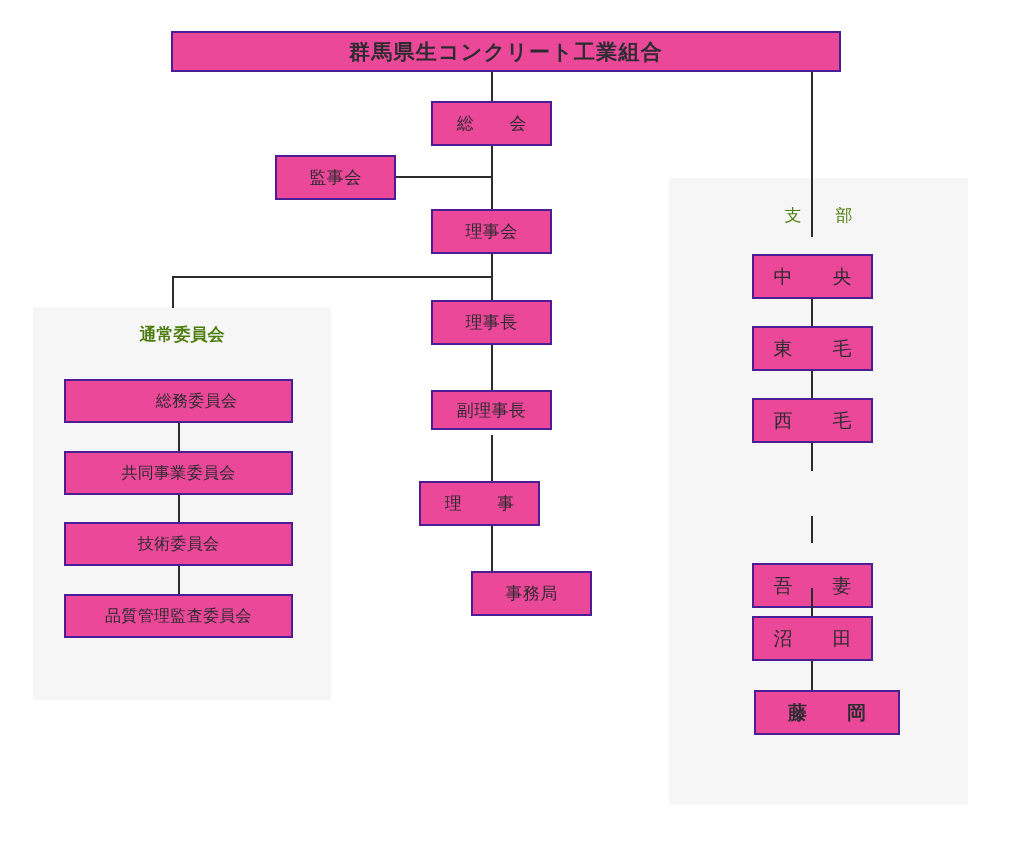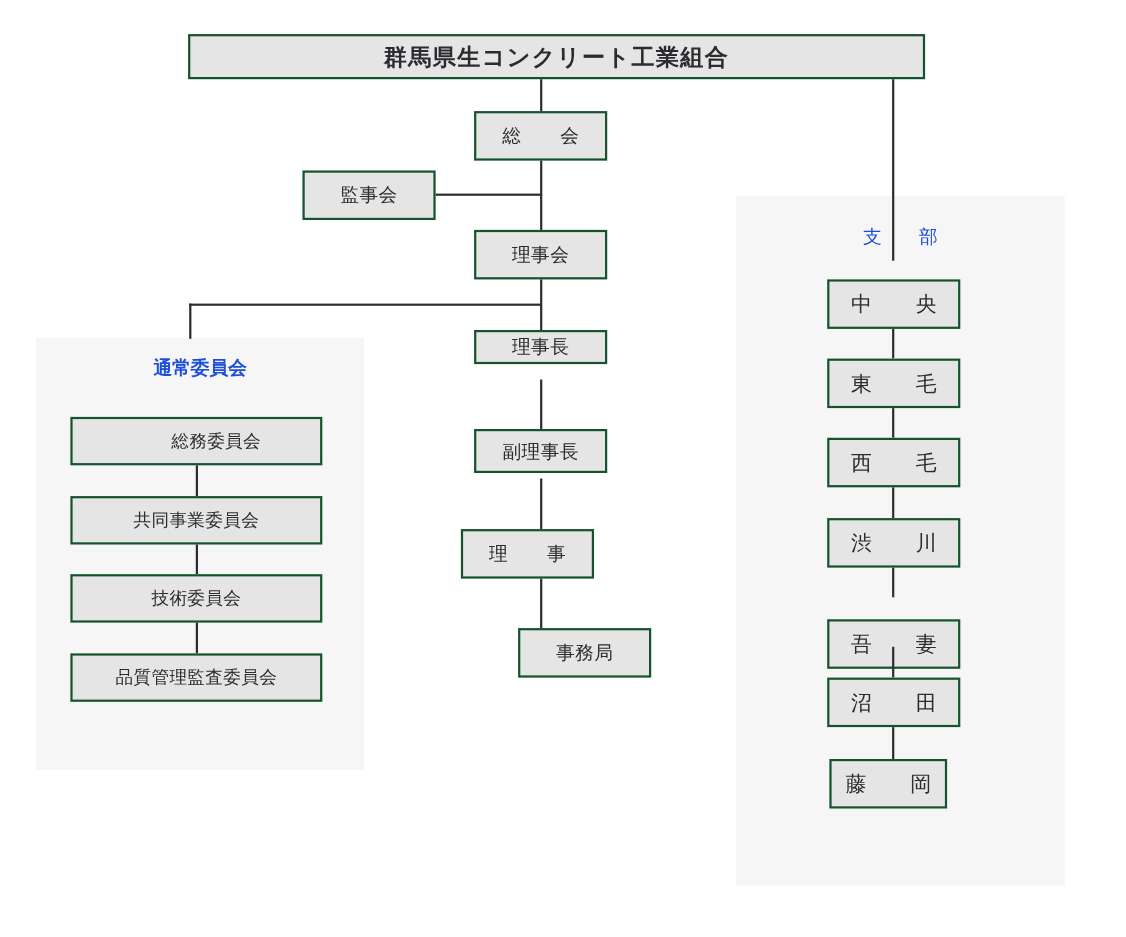--- a/index.html
+++ b/index.html
@@ -15,29 +15,29 @@
     font-family: "Liberation Sans", "DejaVu Sans", sans-serif;
     overflow: hidden;
   }
   .panel {
     position: absolute;
     background: #f6f6f6;
   }
   .group-title {
     position: absolute;
     text-align: center;
-    color: #1d4ed8;
+    color: #4d7c0f;
     font-weight: bold;
     white-space: nowrap;
   }
   .node {
     position: absolute;
     box-sizing: border-box;
-    border: 2px solid #14532d;
-    background: #e5e5e5;
+    border: 2px solid #4c1d95;
+    background: #ec4899;
     display: flex;
     align-items: center;
     justify-content: center;
     color: #2b2b30;
     white-space: nowrap;
     letter-spacing: 0.02em;
   }
   .node.title-node {
     font-weight: bold;
     font-size: 21px;
@@ -80,21 +80,21 @@
   <div class="conn v" style="left:811px; top:72px; height:165px;"></div>
 
   <div class="node center-node" style="left:431px; top:101px; width:121px; height:45px;">
     <span class="spaced">総　会</span>
   </div>
 
   <div class="node center-node" style="left:431px; top:209px; width:121px; height:45px;">
     <span>理事会</span>
   </div>
 
-  <div class="node center-node" style="left:431px; top:300px; width:121px; height:31px;">
+  <div class="node center-node" style="left:431px; top:300px; width:121px; height:45px;">
     <span>理事長</span>
   </div>
 
   <div class="node center-node" style="left:431px; top:390px; width:121px; height:40px;">
     <span>副理事長</span>
   </div>
 
   <div class="node center-node" style="left:419px; top:481px; width:121px; height:45px;">
     <span class="spaced">理　事</span>
   </div>
@@ -152,32 +152,29 @@
   <div class="node branch-node" style="left:752px; top:326px; width:121px; height:45px;">
     <span class="spaced">東　毛</span>
   </div>
   <div class="conn v" style="left:811px; top:371px; height:27px;"></div>
 
   <div class="node branch-node" style="left:752px; top:398px; width:121px; height:45px;">
     <span class="spaced">西　毛</span>
   </div>
   <div class="conn v" style="left:811px; top:443px; height:28px;"></div>
 
-  <div class="node branch-node" style="left:752px; top:471px; width:121px; height:45px;">
-    <span class="spaced">渋　川</span>
-  </div>
   <div class="conn v" style="left:811px; top:516px; height:27px;"></div>
 
   <div class="node branch-node" style="left:752px; top:563px; width:121px; height:45px;">
     <span class="spaced">吾　妻</span>
   </div>
   <div class="conn v" style="left:811px; top:588px; height:28px;"></div>
 
   <div class="node branch-node" style="left:752px; top:616px; width:121px; height:45px;">
     <span class="spaced">沼　田</span>
   </div>
   <div class="conn v" style="left:811px; top:661px; height:29px;"></div>
 
-  <div class="node branch-node" style="left:754px; top:690px; width:107px; height:45px;">
+  <div class="node branch-node" style="left:754px; top:690px; width:146px; height:45px;font-weight:bold;">
     <span class="spaced">藤　岡</span>
   </div>
 
 </div>
 
 </body></html>

